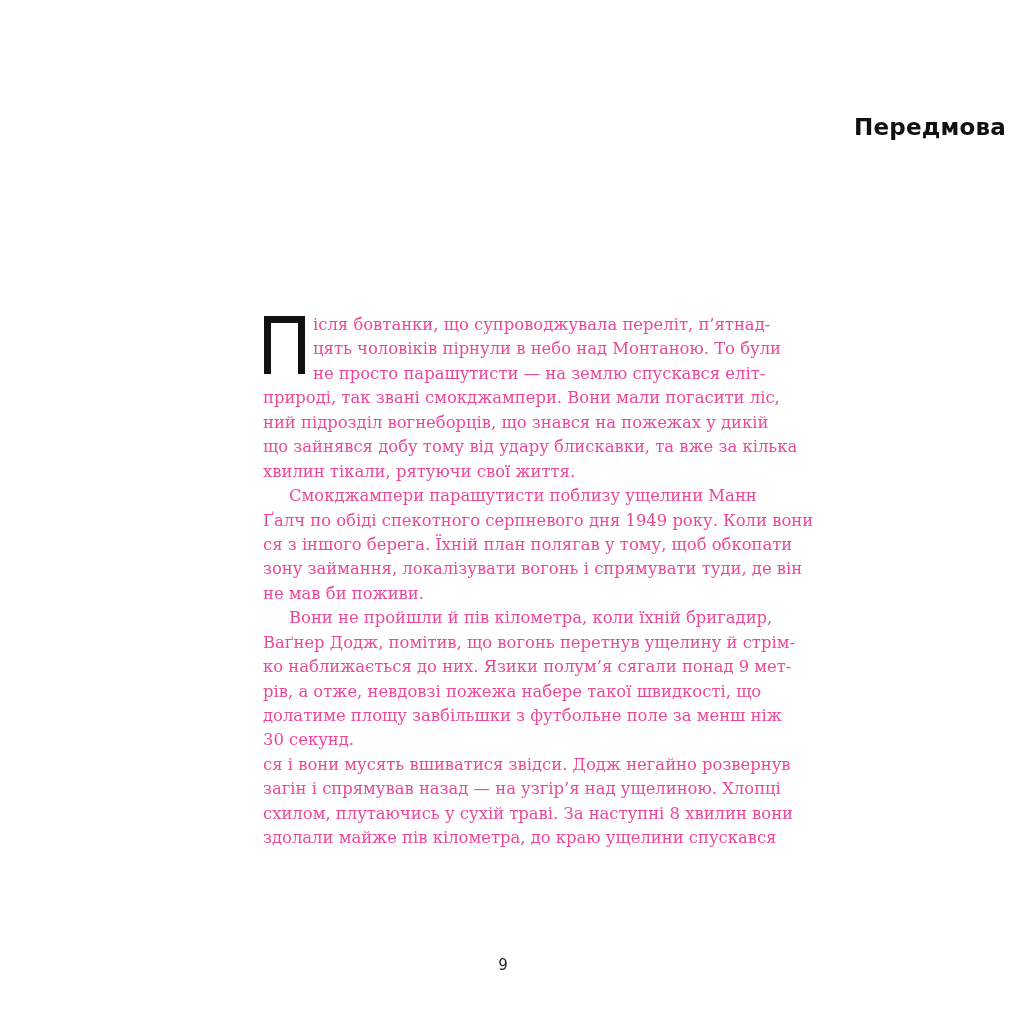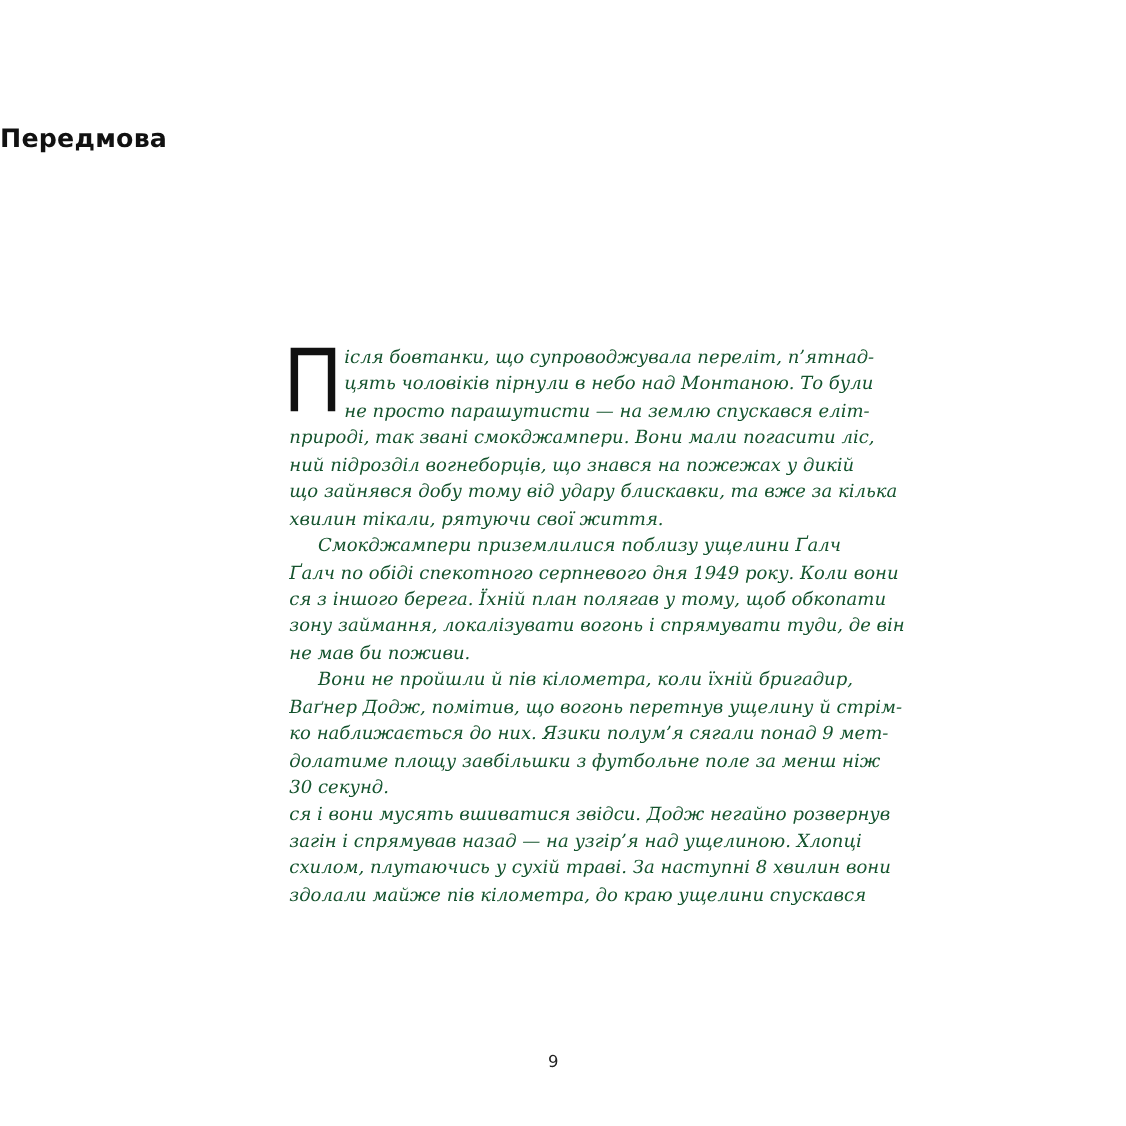--- a/index.html
+++ b/index.html
@@ -1,27 +1,26 @@
 <!DOCTYPE html>
 <html><head>
 <meta charset="utf-8">
 <style>
   html, body { margin:0; padding:0; background:#ffffff; }
   body { width:1024px; height:1024px; position:relative; overflow:hidden; }
   .title {
     position:absolute; left:0; width:1006px; top:114px;
-    text-align:left;
+    text-align:right;
     font-family:"DejaVu Sans", sans-serif; font-weight:bold;
     font-size:23px; color:#111; letter-spacing:0.2px;
   }
   .body-text {
     position:absolute; left:263px; top:313px; width:485px;
     font-family:"DejaVu Serif", serif; font-size:16.4px; line-height:24.45px;
-    color:#14532d;
-    font-style:italic;
+    color:#ec4899;
   }
   .line { display:block; white-space:nowrap; text-align:justify; text-align-last:justify; height:24.45px; }
   .line.last { text-align-last:left; }
   .indent { padding-left:26px; }
   .dropline { padding-left:50px; }
   .dropcap {
     position:absolute; left:1px; top:3px; width:41px; height:58px;
   }
   .page-num {
     position:absolute; left:0; width:1006px; top:956px; text-align:center;
@@ -43,31 +42,32 @@
       <span class="line dropline">ісля бовтанки, що супроводжувала переліт, п’ятнад-</span>
       <span class="line dropline">цять чоловіків пірнули в небо над Монтаною. То були</span>
       <span class="line dropline">не просто парашутисти — на землю спускався еліт-</span>
       <span class="line">природі, так звані смокджампери. Вони мали погасити ліс,</span>
       <span class="line">ний підрозділ вогнеборців, що знався на пожежах у дикій</span>
       <span class="line">що зайнявся добу тому від удару блискавки, та вже за кілька</span>
       <span class="line last">хвилин тікали, рятуючи свої життя.</span>
     </div>
 
     <div>
-      <span class="line indent">Смокджампери приземлилися поблизу ущелини Ґалч</span>
+      <span class="line indent">Смокджампери парашутисти поблизу ущелини Манн</span>
       <span class="line">Ґалч по обіді спекотного серпневого дня 1949 року. Коли вони</span>
       <span class="line">ся з іншого берега. Їхній план полягав у тому, щоб обкопати</span>
       <span class="line">зону займання, локалізувати вогонь і спрямувати туди, де він</span>
       <span class="line last">не мав би поживи.</span>
     </div>
 
     <div>
       <span class="line indent">Вони не пройшли й пів кілометра, коли їхній бригадир,</span>
       <span class="line">Ваґнер Додж, помітив, що вогонь перетнув ущелину й стрім-</span>
       <span class="line">ко наближається до них. Язики полум’я сягали понад 9 мет-</span>
+      <span class="line">рів, а отже, невдовзі пожежа набере такої швидкості, що</span>
       <span class="line">долатиме площу завбільшки з футбольне поле за менш ніж</span>
       <span class="line last">30 секунд.</span>
     </div>
 
     <div>
       <span class="line">ся і вони мусять вшиватися звідси. Додж негайно розвернув</span>
       <span class="line">загін і спрямував назад — на узгір’я над ущелиною. Хлопці</span>
       <span class="line">схилом, плутаючись у сухій траві. За наступні 8 хвилин вони</span>
       <span class="line">здолали майже пів кілометра, до краю ущелини спускався</span>
     </div>

